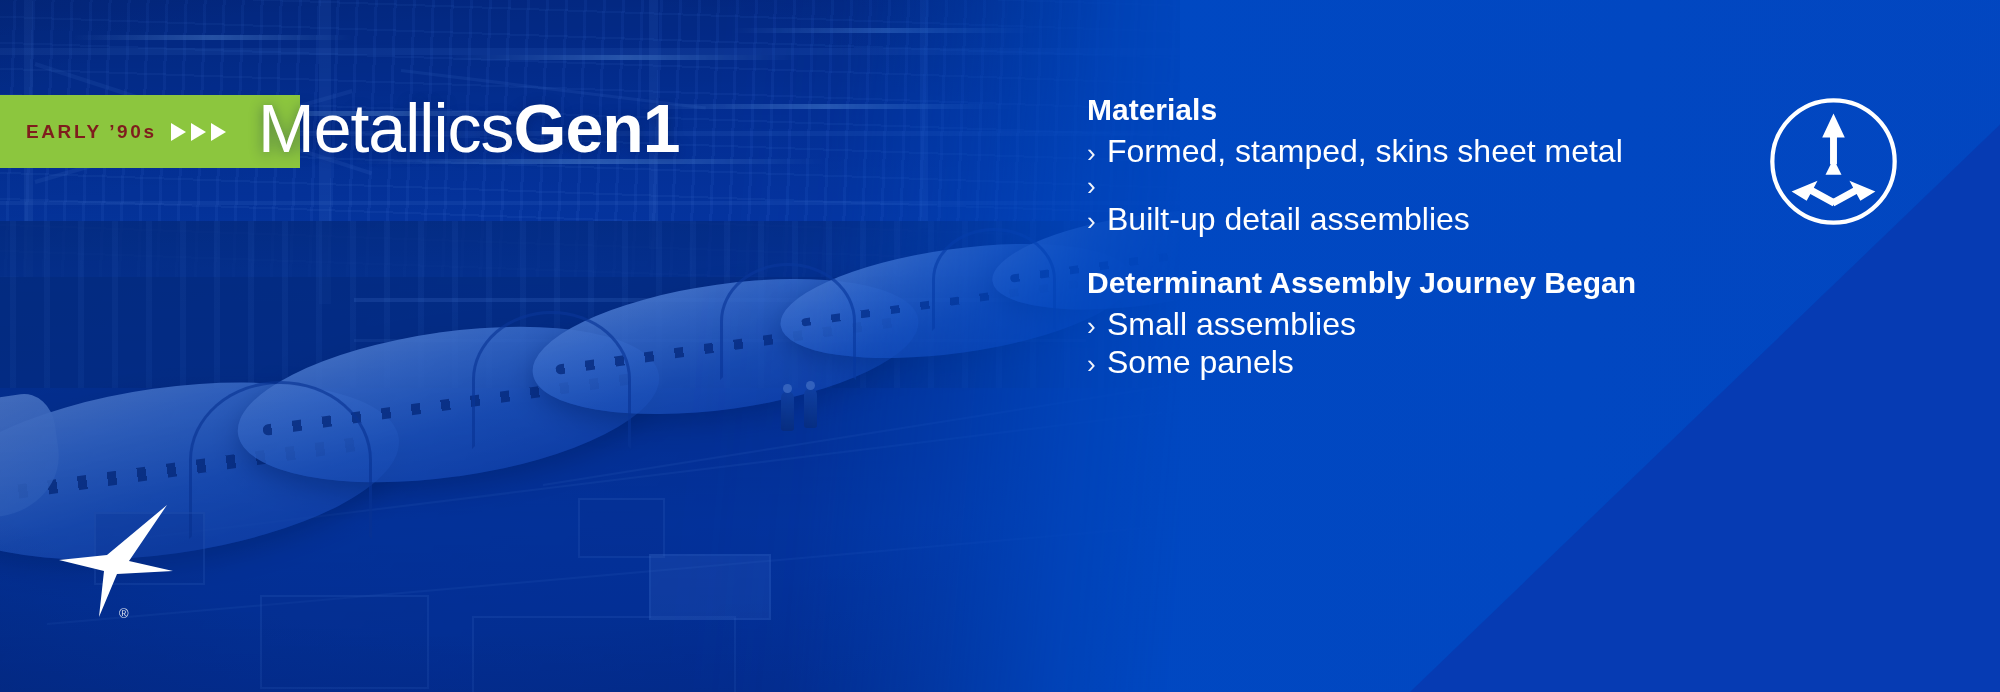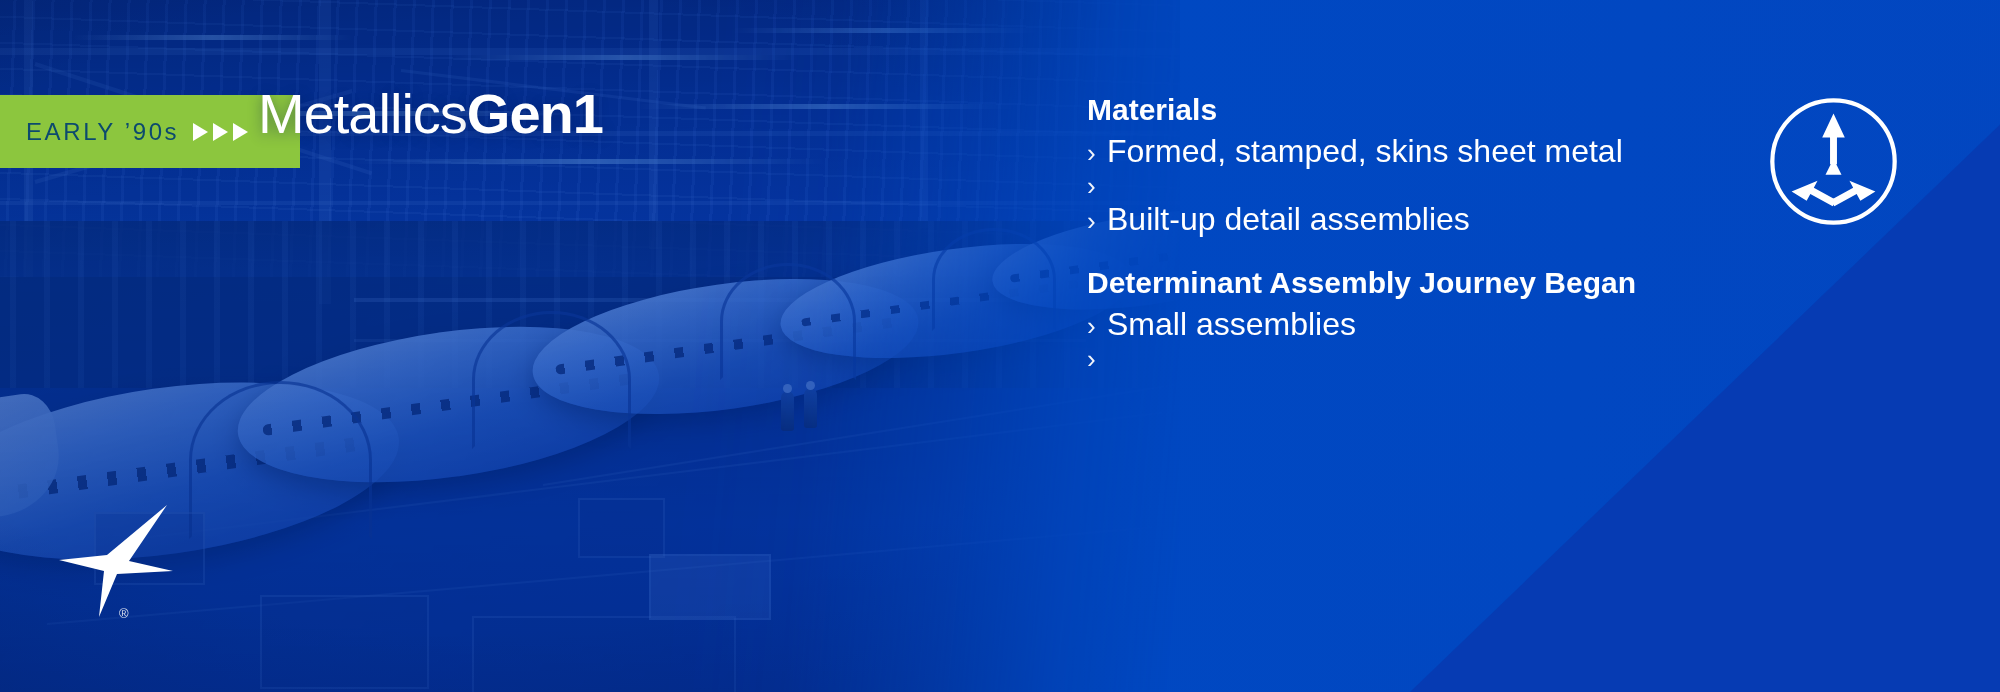--- a/index.html
+++ b/index.html
@@ -149,42 +149,42 @@
     left:0; top:95px;
     width:300px; height:73px;
     background:#8cc63e;
     display:flex;
     align-items:center;
     padding-left:26px;
     box-sizing:border-box;
     gap:10px;
   }
   .era-label {
-    color:#0c4a6e;
-    font-size:24px;
-    font-weight:400;
+    color:#7f1d1d;
+    font-size:19px;
+    font-weight:700;
     letter-spacing:2.6px;
     white-space:nowrap;
     line-height:1;
   }
   .era-arrows { display:flex; align-items:center; gap:5px; margin-left:4px; }
   .era-arrows i {
     width:0; height:0;
     border-left:15px solid #ffffff;
     border-top:9px solid transparent;
     border-bottom:9px solid transparent;
     display:block;
   }
 
   
   .title {
     position:absolute;
     left:258px; top:47px;
     color:#ffffff;
-    font-size:56px;
+    font-size:68px;
     line-height:1.05;
     white-space:nowrap;
     text-shadow: 0 2px 14px rgba(0,25,80,.45);
   }
   .title .light { font-weight:300; letter-spacing:-1px; }
   .title .bold  { font-weight:700; letter-spacing:-1px; }
 
   
   .content {
     position:absolute;
@@ -340,20 +340,21 @@
     </div>
 
     <div class="group">
       <div class="group-title">Determinant Assembly Journey Began</div>
       <div class="bullet">
         <span class="chev">›</span>
         <span>Small assemblies</span>
       </div>
       <div class="bullet">
         <span class="chev">›</span>
+        <span>Some panels</span>
       </div>
     </div>
 
   </div>
 
   <div class="da-icon">
     <svg viewBox="0 0 100 100" width="133" height="133" aria-hidden="true">
       <circle cx="50" cy="50" r="46" fill="none" stroke="#ffffff" stroke-width="3.2"></circle>
       <g fill="#ffffff">
 

